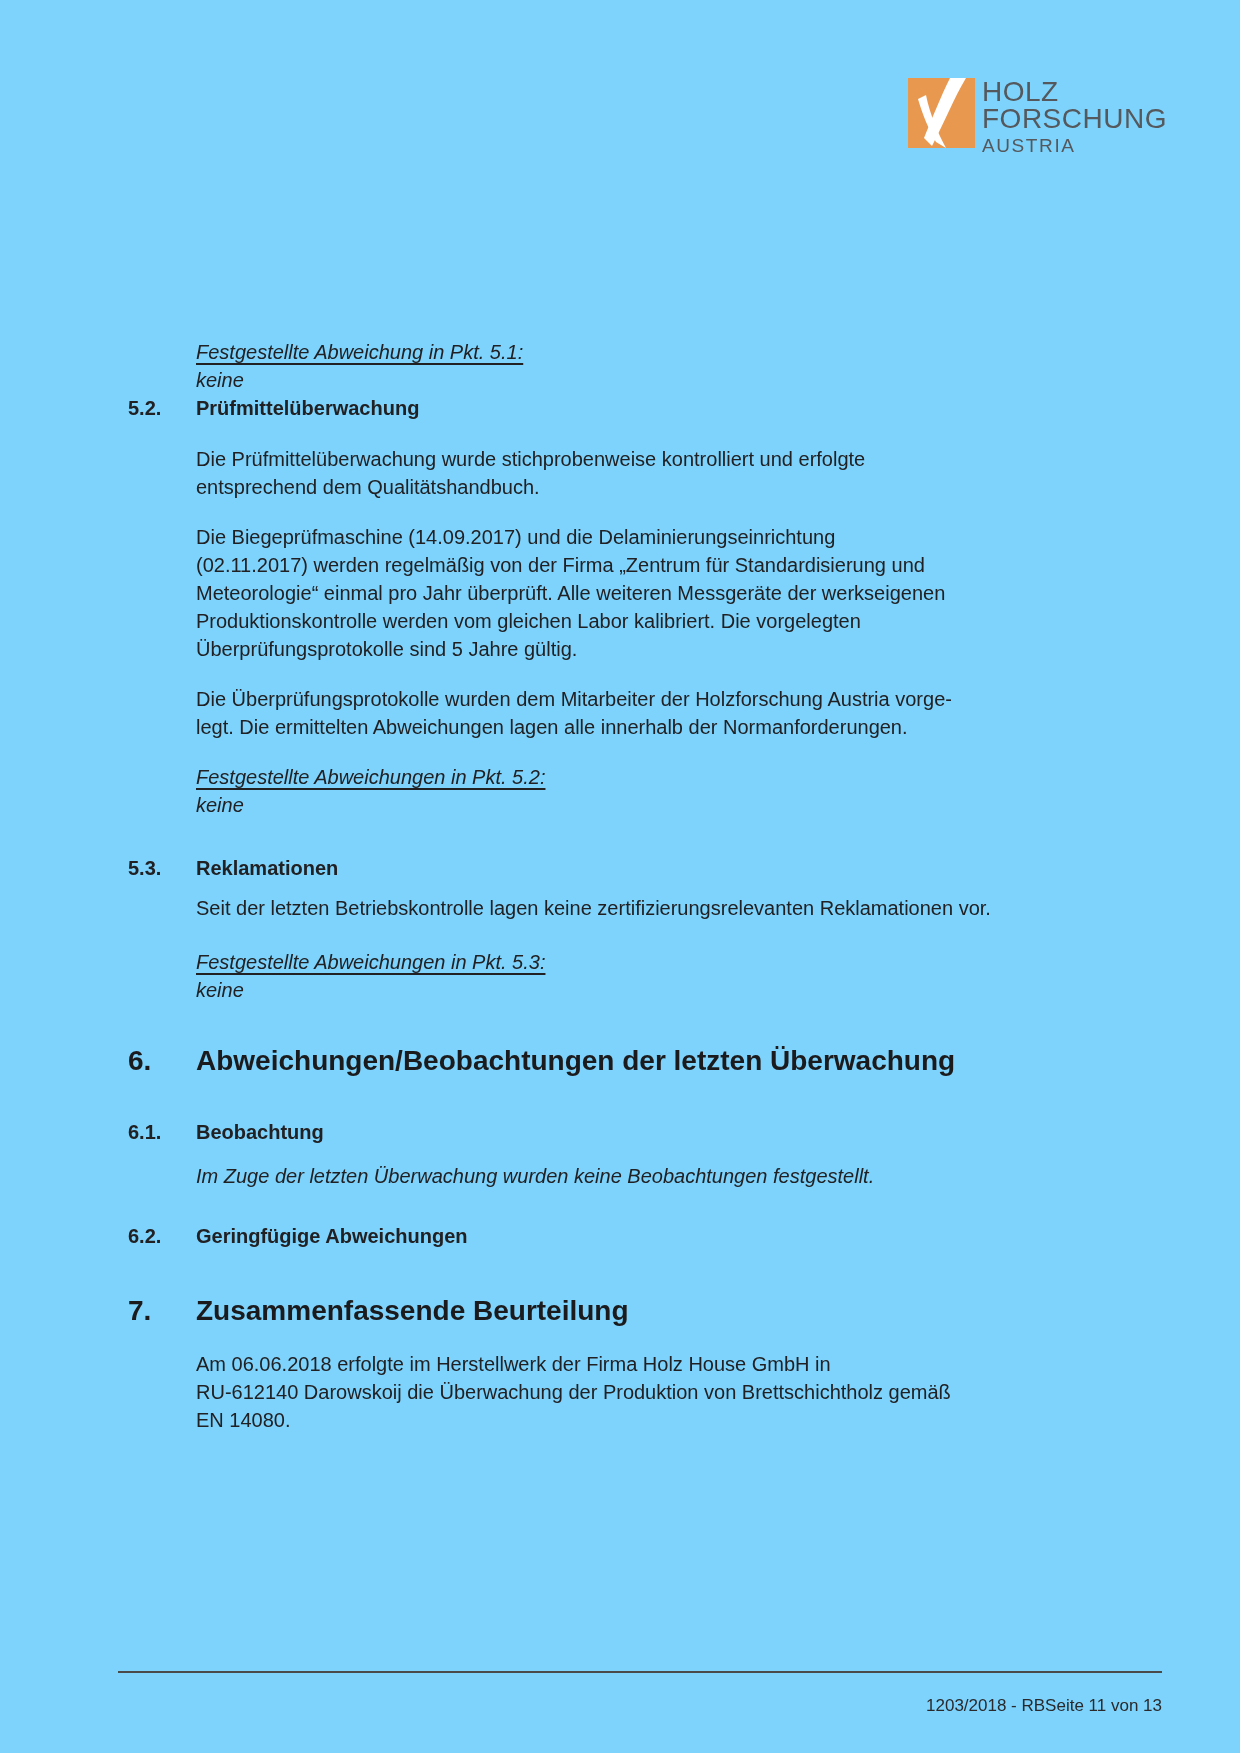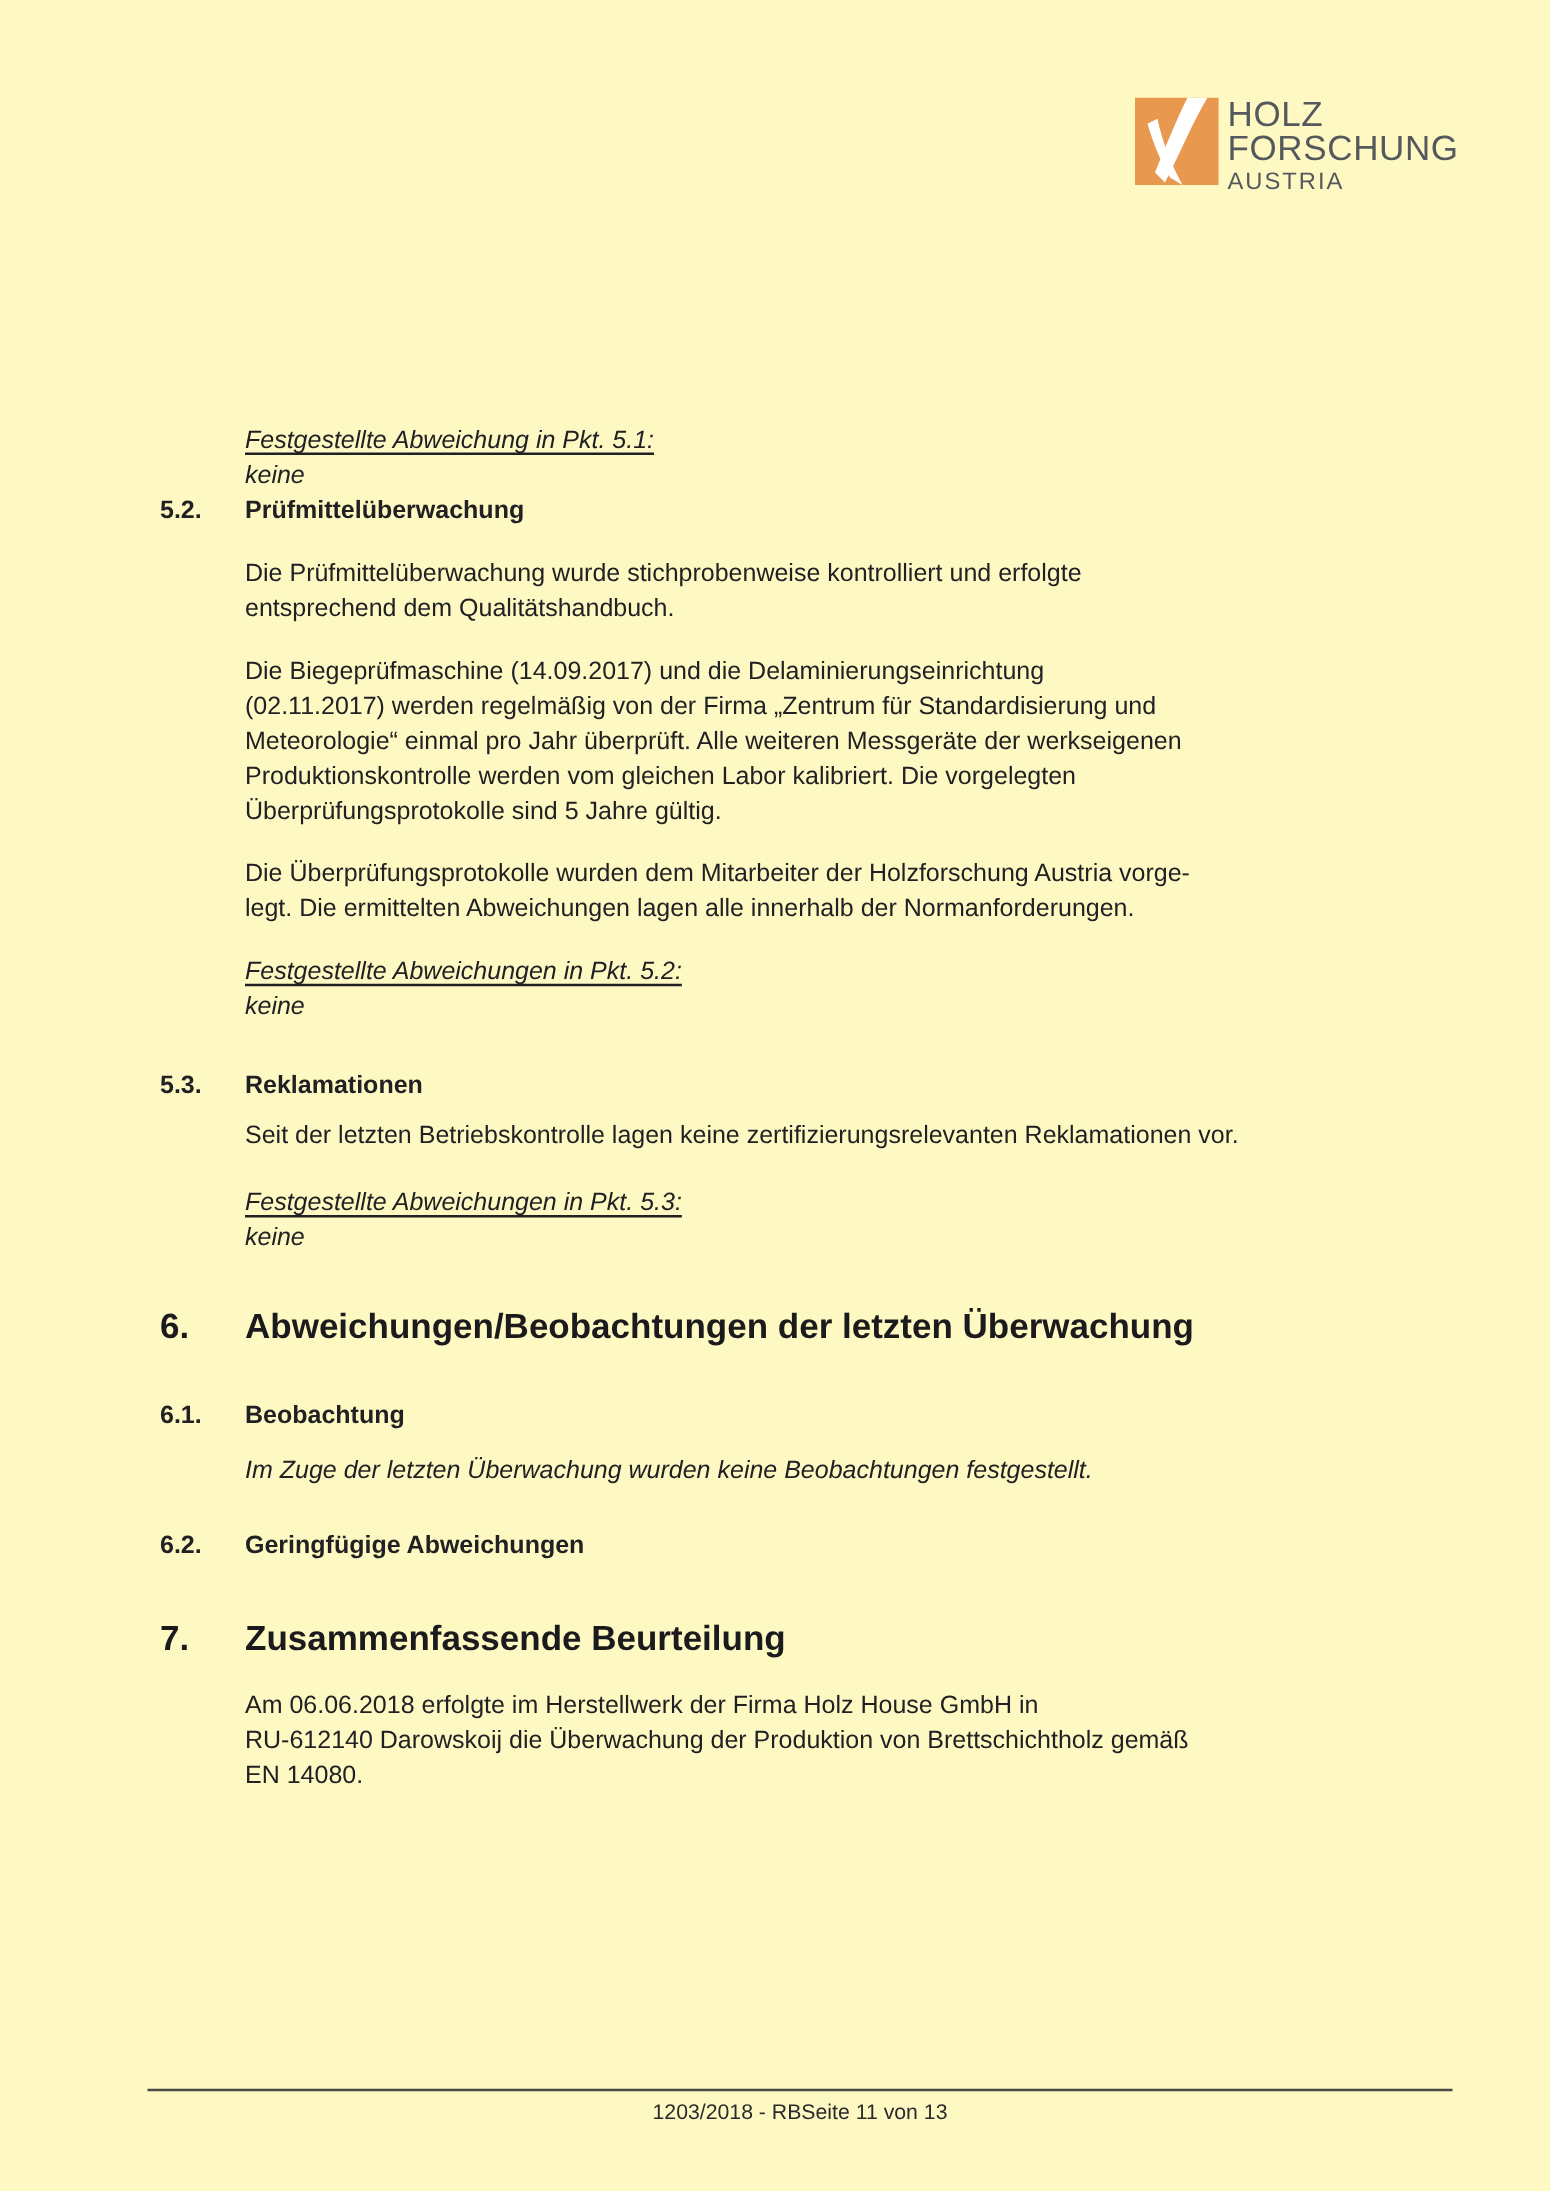--- a/index.html
+++ b/index.html
@@ -1,17 +1,17 @@
 <!DOCTYPE html>
 <html lang="de"><head>
 <meta charset="utf-8">
 <style>
   html,body{margin:0;padding:0;background:#ffffff;}
   .page{
-    position:relative;width:1240px;height:1753px;background:#fef9c3;
+    position:relative;width:1240px;height:1753px;background:#7dd3fc;
     font-family:"Liberation Sans",sans-serif;color:#212124;overflow:hidden;
   }
   
   .logo{position:absolute;top:78px;left:908px;display:flex;align-items:flex-start;}
   .logo-mark{width:67px;height:70px;display:block;}
   .logo-text{margin-left:7px;color:#55585c;}
   .logo-line{font-size:28px;line-height:27px;letter-spacing:.5px;font-weight:400;}
   .logo-sub{font-size:19px;line-height:22px;letter-spacing:1.6px;margin-top:3px;font-weight:400;}
   
   .content{position:absolute;left:128px;top:338px;width:1036px;font-size:20px;line-height:28px;}
@@ -26,22 +26,22 @@
   .dev-label{
     font-style:italic;text-decoration:underline;
     text-decoration-skip-ink:none;text-underline-offset:4px;text-decoration-thickness:1.5px;
   }
   .mt34{}.mt11{margin-top:23px}.mt22{margin-top:22px}.mt35{margin-top:35px}
   .mt12{margin-top:12px}.mt26{margin-top:26px}.mt38{margin-top:38px}.mt16{margin-top:16px}
   .mt32{margin-top:32px}.mt42{margin-top:42px}.mt20{margin-top:20px}
   
   .footer{
     position:absolute;left:118px;top:1671px;width:1044px;
-    border-top:2px solid #4a4a4a;padding-top:7px;
-    display:flex;justify-content:center;
+    border-top:2px solid #4a4a4a;padding-top:23px;
+    display:flex;justify-content:flex-end;
     font-size:17px;line-height:20px;color:#2a2a2c;
   }
 </style>
 </head>
 <body>
 
 <div class="page">
 
   <div class="logo">
     <svg class="logo-mark" viewBox="0 0 67 70">

